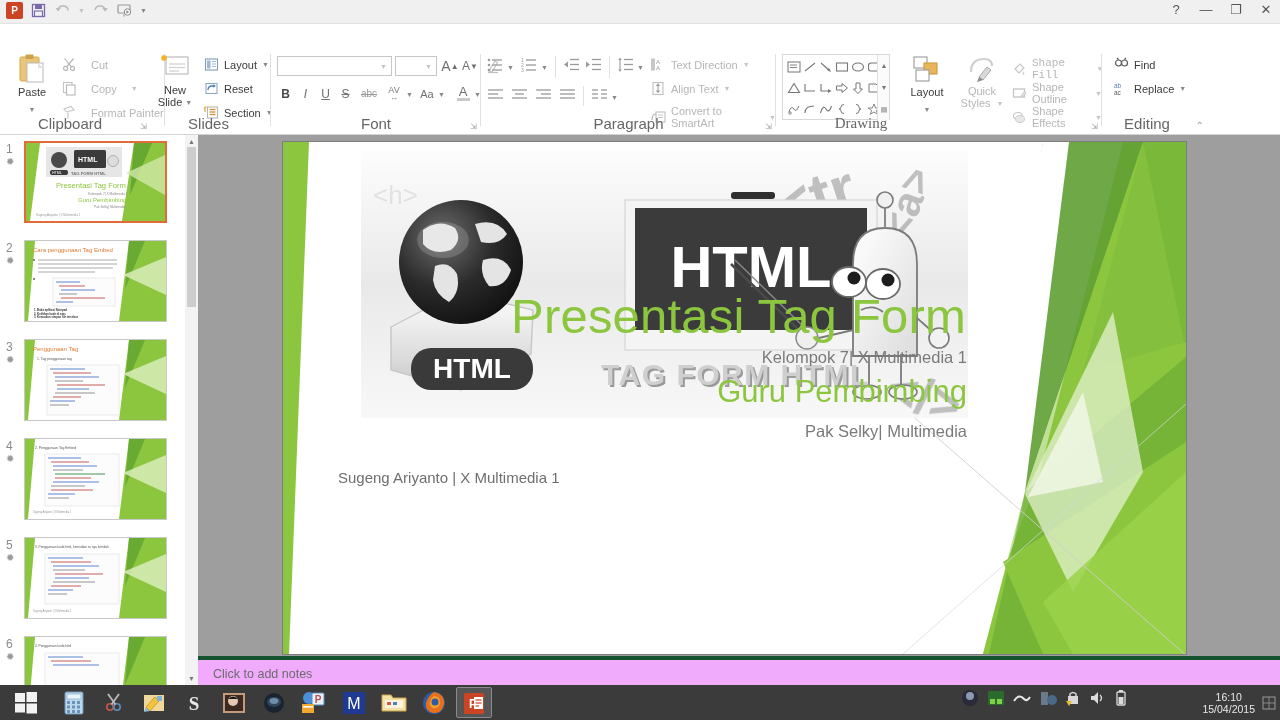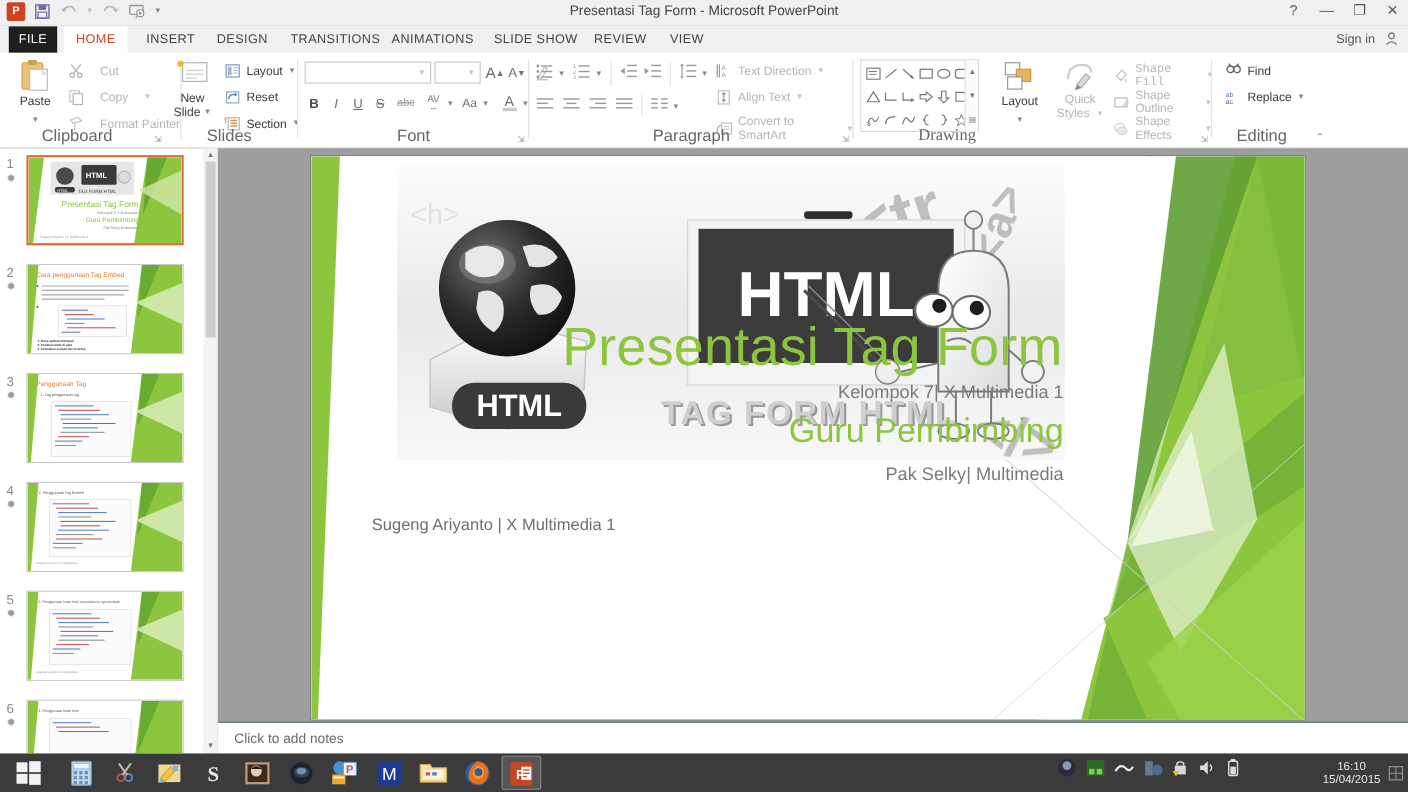--- a/index.html
+++ b/index.html
@@ -137,21 +137,21 @@
   
   .slide-area { position: absolute; left: 198px; top: 0; width: 1082px; height: 550px; background: #9e9e9e; }
   .slide {
     position: absolute; left: 85px; top: 7px; width: 903px; height: 512px;
     background: #fff; box-shadow: 0 0 0 1px #7d7d7d;
     overflow: hidden;
   }
 
   .notes-bar {
     position: absolute; left: 198px; top: 521px; width: 1082px; height: 29px;
-    background: #ffffff; border-top: 1px solid #14532d;
+    background: #f0abfc; border-top: 4px solid #14532d;
   }
   .notes-text { position: absolute; left: 15px; top: 7px; font-size: 12.5px; color: #6b6b6b; }
 
   
   .statusbar {
     position: absolute; left: 0; top: 685px; width: 1280px; height: 22px;
     background: #f0f0f0; border-top: 1px solid #d9d9d9;
   }
   .status-left { position: absolute; left: 8px; top: 4px; display: flex; gap: 16px; font-size: 10.5px; color: #555; letter-spacing: .3px; }
   .status-right { position: absolute; right: 8px; top: 3px; display: flex; align-items: center; gap: 12px; font-size: 10.5px; color: #555; }
@@ -206,47 +206,28 @@
       <div class="qat-ico">
         <svg width="17" height="17" viewBox="0 0 17 17">
           <rect x="2" y="3" width="12" height="8" rx="1" fill="none" stroke="#999" stroke-width="1.2"></rect>
           <circle cx="11.5" cy="10" r="3.2" fill="#fff" stroke="#888" stroke-width="1"></circle>
           <path d="M10.4 8.3 L13.3 10 L10.4 11.7 Z" fill="#888"></path>
           <line x1="8" y1="12.5" x2="8" y2="14.5" stroke="#999" stroke-width="1.2"></line>
         </svg>
       </div>
       <span class="caret">▼</span>
     </div>
-    <div class="win-title">Presentasi Tag Form - Microsoft PowerPoint</div>
     <div class="win-btns">
       <span class="win-btn">?</span>
       <span class="win-btn">—</span>
       <span class="win-btn">❐</span>
       <span class="win-btn">✕</span>
     </div>
   </div>
 
-  <div class="tabbar">
-    <div class="tab file" style="left:8px;">FILE</div>
-    <div class="tab active" style="left:58px;">HOME</div>
-    <div class="tab" style="left:122px;">INSERT</div>
-    <div class="tab" style="left:186px;">DESIGN</div>
-    <div class="tab" style="left:253px;">TRANSITIONS</div>
-    <div class="tab" style="left:345px;">ANIMATIONS</div>
-    <div class="tab" style="left:438px;">SLIDE SHOW</div>
-    <div class="tab" style="left:529px;">REVIEW</div>
-    <div class="tab" style="left:598px;">VIEW</div>
-    <div class="signin">Sign in</div>
-    <div class="helpbtn">
-      <svg width="14" height="14" viewBox="0 0 14 14">
-        <circle cx="7" cy="4.6" r="2.6" fill="none" stroke="#777" stroke-width="1.2"></circle>
-        <path d="M2.4 12.4 Q7 7.6 11.6 12.4" fill="none" stroke="#777" stroke-width="1.2"></path>
-      </svg>
-    </div>
-  </div>
 
   <div class="ribbon">
 
     <div class="group" style="left:0; width:165px;">
       <div class="paste-btn">
         <div class="paste-ico">
           <svg width="30" height="32" viewBox="0 0 30 32">
             <rect x="3" y="4" width="19" height="24" rx="1.5" fill="#e8c57a" stroke="#d4a843" stroke-width="1"></rect>
             <rect x="8.5" y="1.5" width="8" height="4.5" rx="1" fill="#c9a24b"></rect>
             <rect x="10" y="10" width="16" height="19" fill="#fff" stroke="#b9b9b9" stroke-width="1"></rect>

